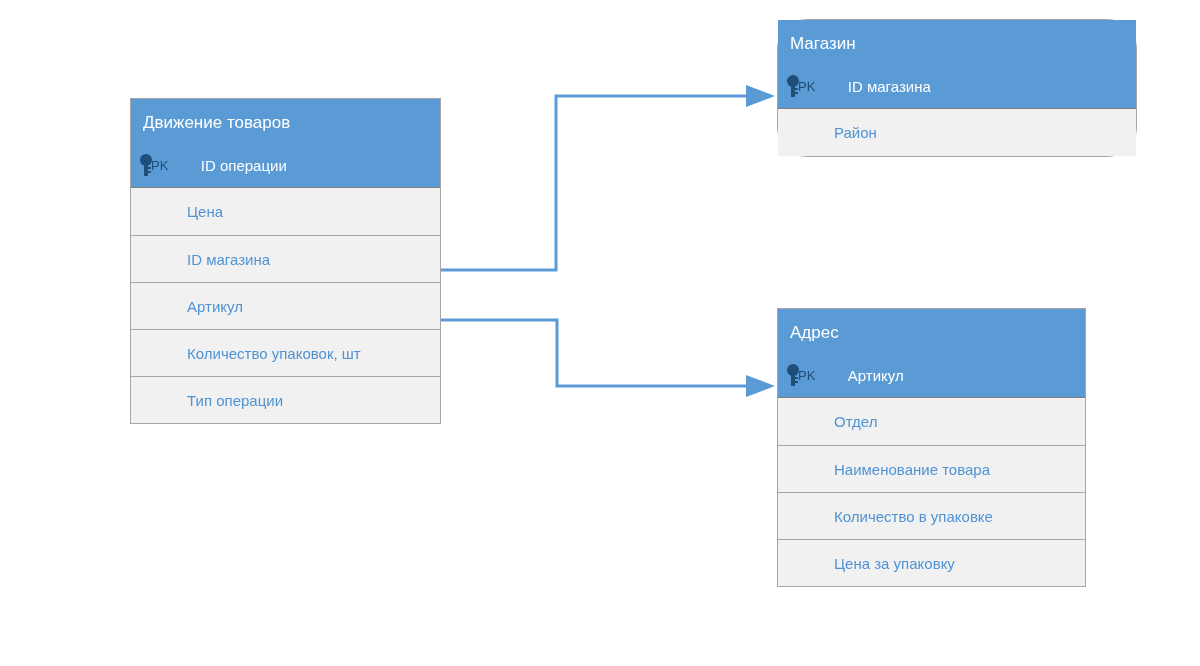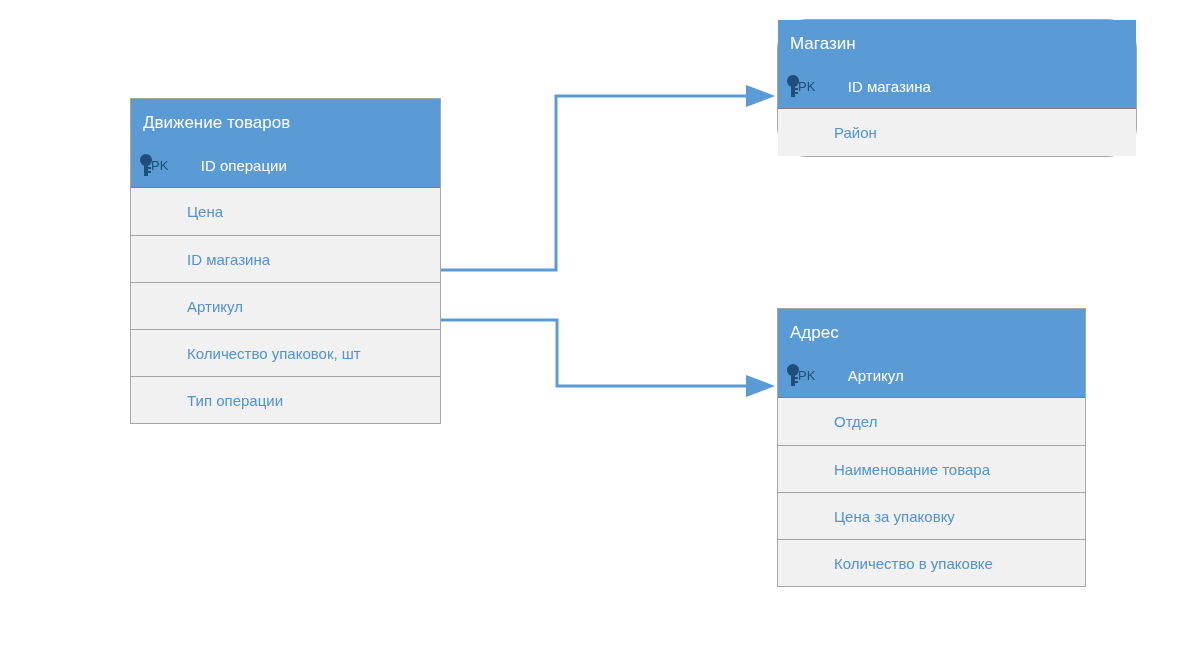--- a/index.html
+++ b/index.html
@@ -161,18 +161,18 @@
           <rect x="9" y="13" width="3" height="2" fill="#1f4e79"></rect>
           <rect x="9" y="17" width="3" height="2" fill="#1f4e79"></rect>
         </svg>
         <span class="pk-tag">PK</span>
         <span class="pk-name">Артикул</span>
       </div>
     </div>
     <div class="entity-body">
       <div class="attr-row">Отдел</div>
       <div class="attr-row">Наименование товара</div>
+      <div class="attr-row">Количество в упаковке</div>
       <div class="attr-row">Цена за упаковку</div>
-      <div class="attr-row">Количество в упаковке</div>
     </div>
   </div>
 
 </div>
 
 </body></html>

